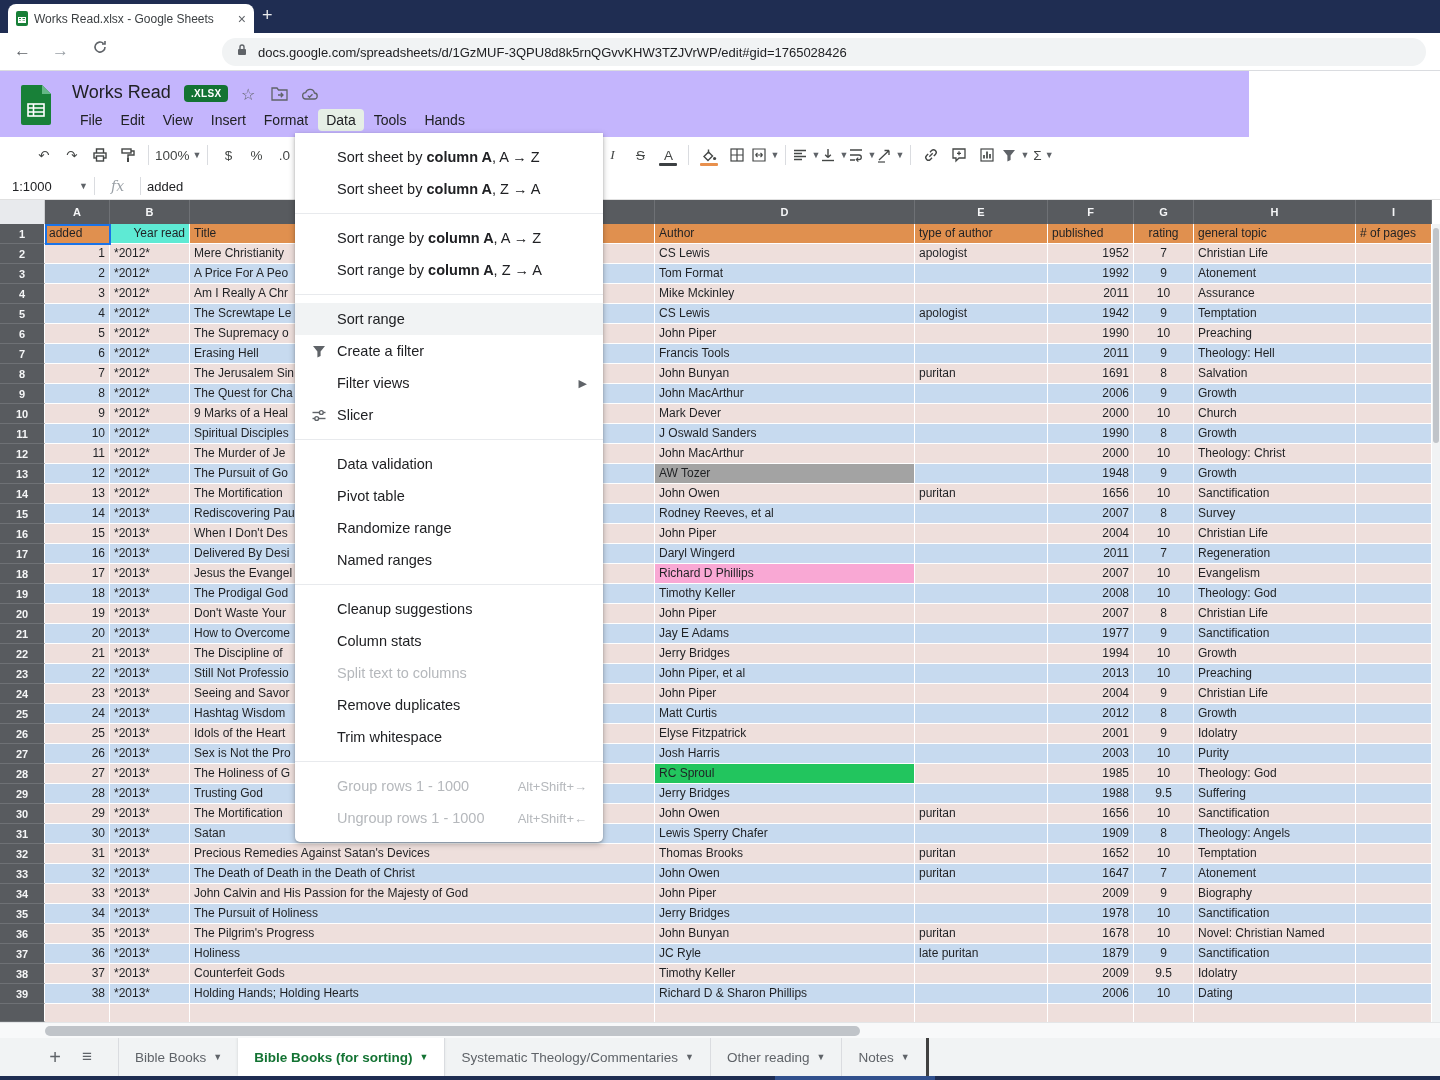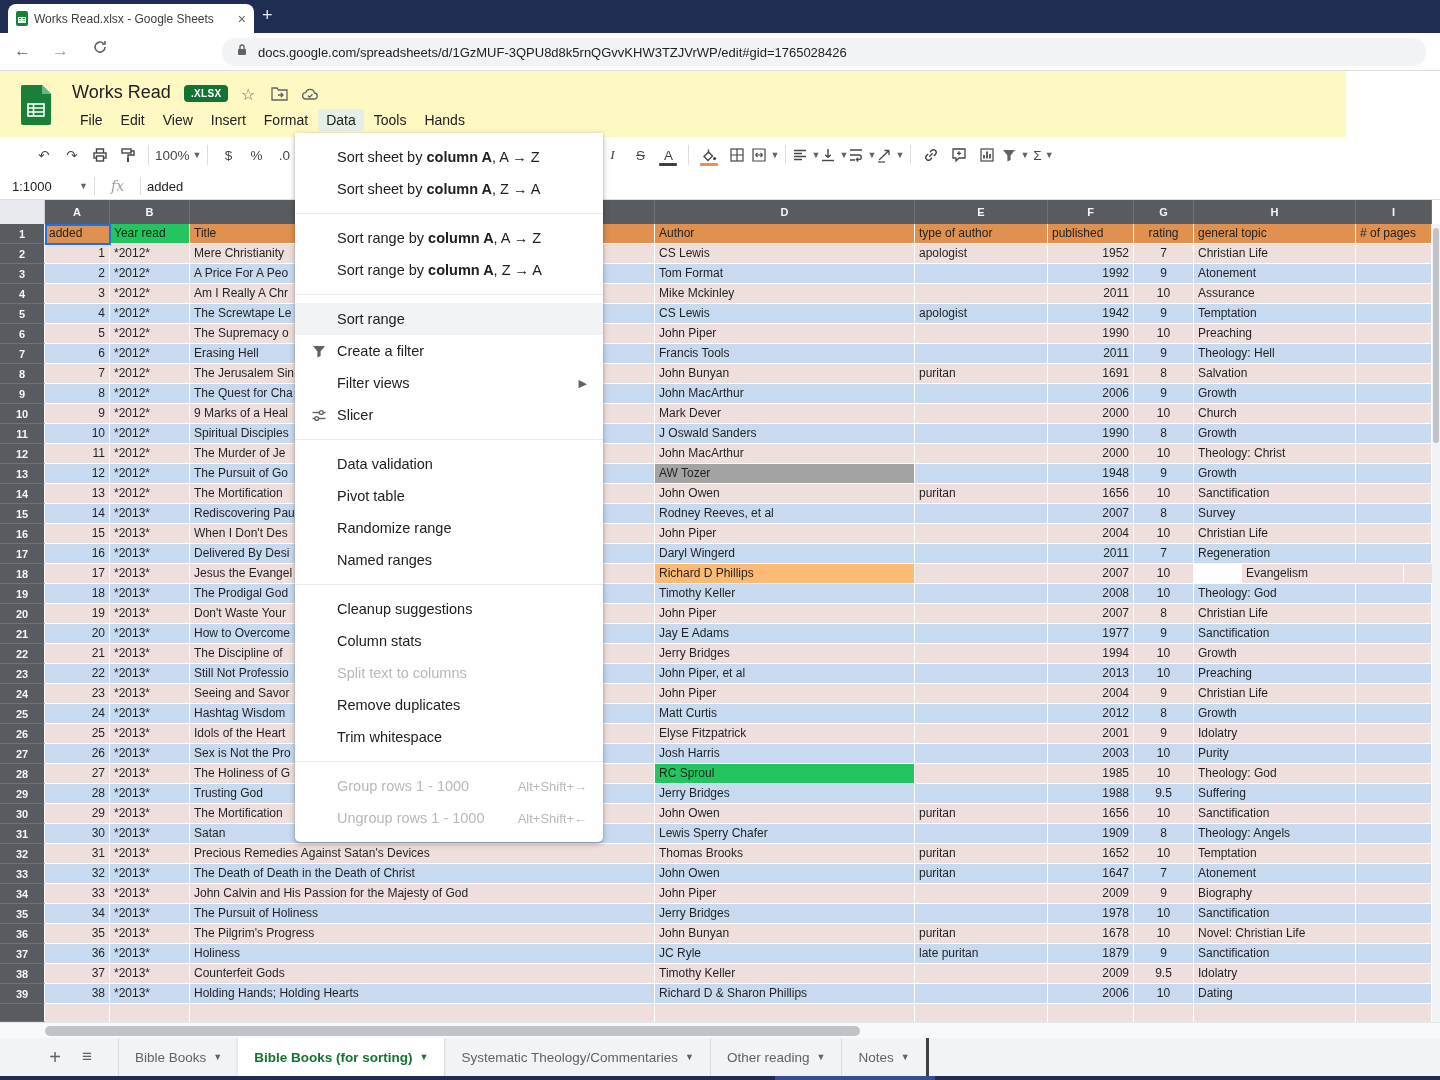--- a/index.html
+++ b/index.html
@@ -23,21 +23,21 @@
   #tab-close{font-size:14px;color:#5f6368;line-height:1}
   #new-tab-btn{position:absolute;left:262px;top:5px;color:#e8eaed;font-size:18px;font-weight:400}
 
   #urlbar{top:33px;left:0;width:1440px;height:38px;background:#fff;border-bottom:1px solid #dadce0;box-sizing:border-box}
   .navglyph{position:absolute;top:8px;font-size:17px;color:#5f6368}
   #omnibox{position:absolute;left:222px;top:5px;width:1204px;height:28px;border-radius:14px;
     background:#f1f3f4;display:flex;align-items:center;padding:0 14px;box-sizing:border-box}
   #url-text{font-size:13px;color:#202124;margin-left:10px;white-space:nowrap}
 
   
-  #appheader{top:71px;left:0;width:1346px;height:66px;background:#fef9c3}
+  #appheader{top:71px;left:0;width:1249px;height:66px;background:#c4b5fd}
   #sheets-logo{position:absolute;left:21px;top:14px}
   #doc-title{position:absolute;left:72px;top:11px;font-size:18px;color:#202124}
   #file-badge{position:absolute;left:184px;top:14px;background:#137333;color:#fff;font-size:10px;
     font-weight:700;padding:3px 7px;border-radius:4px;letter-spacing:.3px}
   .hdr-ic{position:absolute;top:14px;color:#5f6368;font-size:16px}
   #menurow{position:absolute;left:72px;top:36px;display:flex;align-items:center;height:26px}
   .menu-btn{font-size:14px;color:#202124;padding:3px 8px;margin-right:2px;border-radius:4px}
   .menu-btn.active{background:#e6efe6}
   #last-edit{font-size:14px;color:#5f6368;text-decoration:underline;margin-left:12px;white-space:nowrap}
 
@@ -324,21 +324,21 @@
       <div class="colcell" style="width: 133px;">E</div>
       <div class="colcell" style="width: 86px;">F</div>
       <div class="colcell" style="width: 60px;">G</div>
       <div class="colcell" style="width: 162px;">H</div>
       <div class="colcell" style="width: 76px;">I</div>
     </div>
   <div id="gridrows">
       <div class="grow">
         <div class="rowhdr">1</div>
         <div class="cell" style="width: 65px; text-align: left; background: rgb(224, 144, 79);">added</div>
-        <div class="cell" style="width: 80px; text-align: left; background: #22c55e;">Year read</div>
+        <div class="cell" style="width: 80px; text-align: right; background: #5eead4;">Year read</div>
         <div class="cell" style="width: 465px; text-align: left; background: rgb(224, 144, 79);">Title</div>
         <div class="cell" style="width: 260px; text-align: left; background: rgb(224, 144, 79);">Author</div>
         <div class="cell" style="width: 133px; text-align: left; background: rgb(224, 144, 79);">type of author</div>
         <div class="cell" style="width: 86px; text-align: left; background: rgb(224, 144, 79);">published</div>
         <div class="cell" style="width: 60px; text-align: center; background: rgb(224, 144, 79);">rating</div>
         <div class="cell" style="width: 162px; text-align: left; background: rgb(224, 144, 79);">general topic</div>
         <div class="cell" style="width: 76px; text-align: left; background: rgb(224, 144, 79);"># of pages</div>
       </div>
       <div class="grow">
         <div class="rowhdr">2</div>
@@ -530,25 +530,25 @@
         <div class="cell" style="width: 86px; text-align: right; background: rgb(199, 218, 239);">2011</div>
         <div class="cell" style="width: 60px; text-align: center; background: rgb(199, 218, 239);">7</div>
         <div class="cell" style="width: 162px; text-align: left; background: rgb(199, 218, 239);">Regeneration</div>
         <div class="cell" style="width: 76px; text-align: left; background: rgb(199, 218, 239);"></div>
       </div>
       <div class="grow">
         <div class="rowhdr">18</div>
         <div class="cell" style="width: 65px; text-align: right; background: rgb(238, 223, 220);">17</div>
         <div class="cell" style="width: 80px; text-align: left; background: rgb(238, 223, 220);">*2013*</div>
         <div class="cell" style="width: 465px; text-align: left; background: rgb(238, 223, 220);">Jesus the Evangel</div>
-        <div class="cell" style="width: 260px; text-align: left; background: #fdba74;">Richard D Phillips</div>
+        <div class="cell" style="width: 260px; text-align: left; background: #f9a8d4;">Richard D Phillips</div>
         <div class="cell" style="width: 133px; text-align: left; background: rgb(238, 223, 220);"></div>
         <div class="cell" style="width: 86px; text-align: right; background: rgb(238, 223, 220);">2007</div>
         <div class="cell" style="width: 60px; text-align: center; background: rgb(238, 223, 220);">10</div>
-        <div class="cell" style="width: 162px; text-align: left; background: rgb(238, 223, 220); margin-left: 48px;">Evangelism</div>
+        <div class="cell" style="width: 162px; text-align: left; background: rgb(238, 223, 220);">Evangelism</div>
         <div class="cell" style="width: 76px; text-align: left; background: rgb(238, 223, 220);"></div>
       </div>
       <div class="grow">
         <div class="rowhdr">19</div>
         <div class="cell" style="width: 65px; text-align: right; background: rgb(199, 218, 239);">18</div>
         <div class="cell" style="width: 80px; text-align: left; background: rgb(199, 218, 239);">*2013*</div>
         <div class="cell" style="width: 465px; text-align: left; background: rgb(199, 218, 239);">The Prodigal God</div>
         <div class="cell" style="width: 260px; text-align: left; background: rgb(199, 218, 239);">Timothy Keller</div>
         <div class="cell" style="width: 133px; text-align: left; background: rgb(199, 218, 239);"></div>
         <div class="cell" style="width: 86px; text-align: right; background: rgb(199, 218, 239);">2008</div>
@@ -750,21 +750,21 @@
       </div>
       <div class="grow">
         <div class="rowhdr">36</div>
         <div class="cell" style="width: 65px; text-align: right; background: rgb(238, 223, 220);">35</div>
         <div class="cell" style="width: 80px; text-align: left; background: rgb(238, 223, 220);">*2013*</div>
         <div class="cell" style="width: 465px; text-align: left; background: rgb(238, 223, 220);">The Pilgrim's Progress</div>
         <div class="cell" style="width: 260px; text-align: left; background: rgb(238, 223, 220);">John Bunyan</div>
         <div class="cell" style="width: 133px; text-align: left; background: rgb(238, 223, 220);">puritan</div>
         <div class="cell" style="width: 86px; text-align: right; background: rgb(238, 223, 220);">1678</div>
         <div class="cell" style="width: 60px; text-align: center; background: rgb(238, 223, 220);">10</div>
-        <div class="cell" style="width: 162px; text-align: left; background: rgb(238, 223, 220);">Novel: Christian Life</div>
+        <div class="cell" style="width: 162px; text-align: left; background: rgb(238, 223, 220);">Novel: Christian Named</div>
         <div class="cell" style="width: 76px; text-align: left; background: rgb(238, 223, 220);"></div>
       </div>
       <div class="grow">
         <div class="rowhdr">37</div>
         <div class="cell" style="width: 65px; text-align: right; background: rgb(199, 218, 239);">36</div>
         <div class="cell" style="width: 80px; text-align: left; background: rgb(199, 218, 239);">*2013*</div>
         <div class="cell" style="width: 465px; text-align: left; background: rgb(199, 218, 239);">Holiness</div>
         <div class="cell" style="width: 260px; text-align: left; background: rgb(199, 218, 239);">JC Ryle</div>
         <div class="cell" style="width: 133px; text-align: left; background: rgb(199, 218, 239);">late puritan</div>
         <div class="cell" style="width: 86px; text-align: right; background: rgb(199, 218, 239);">1879</div>

